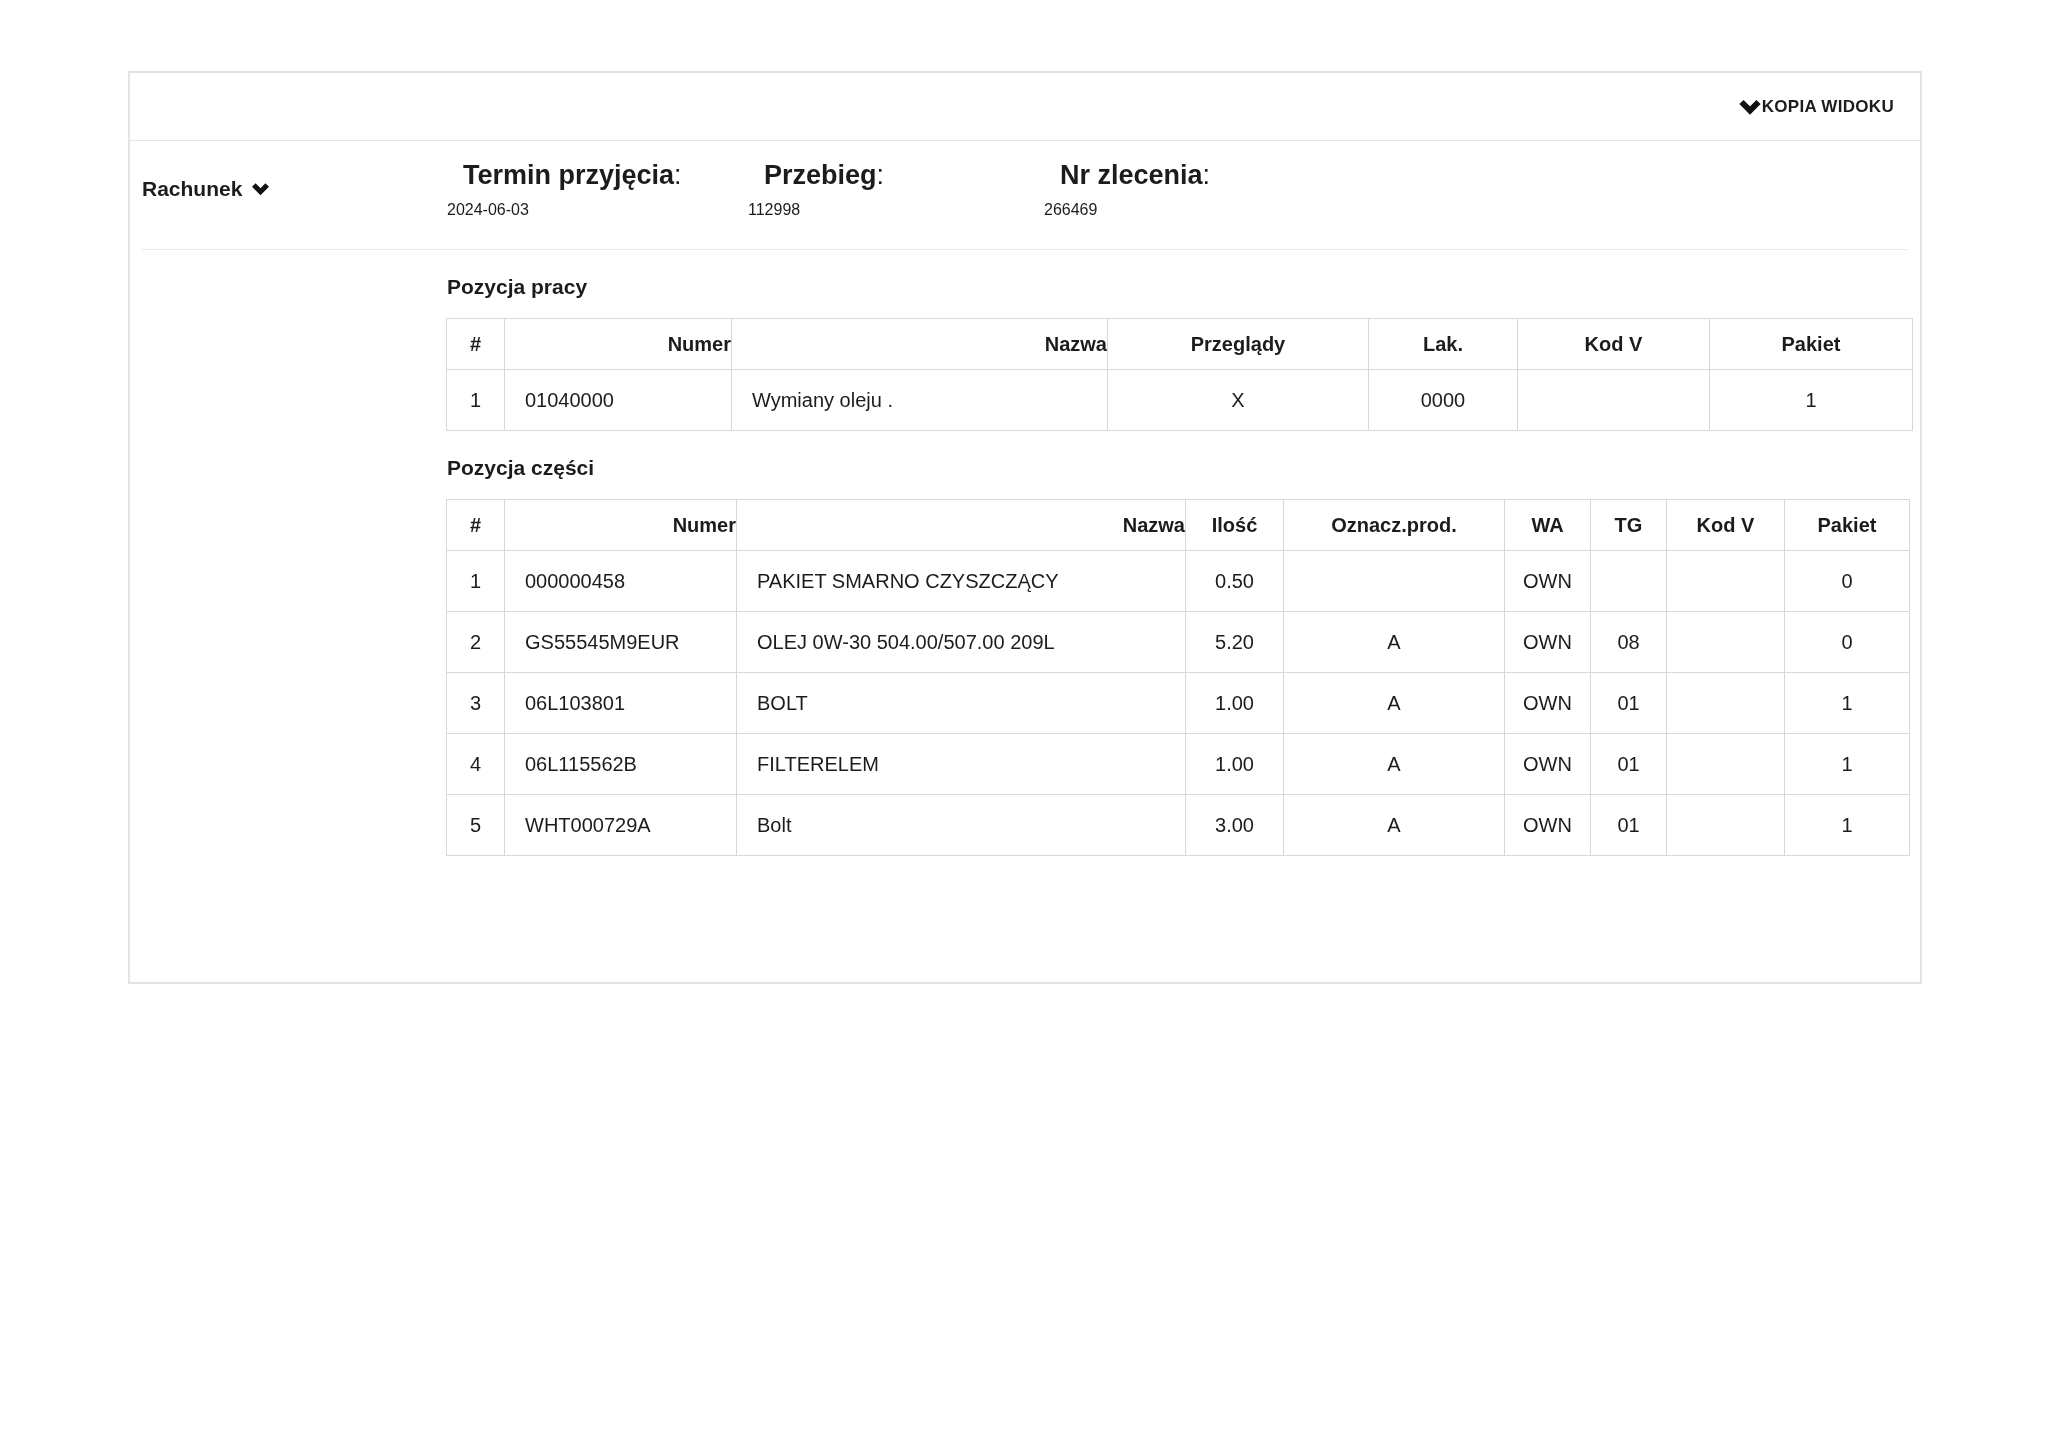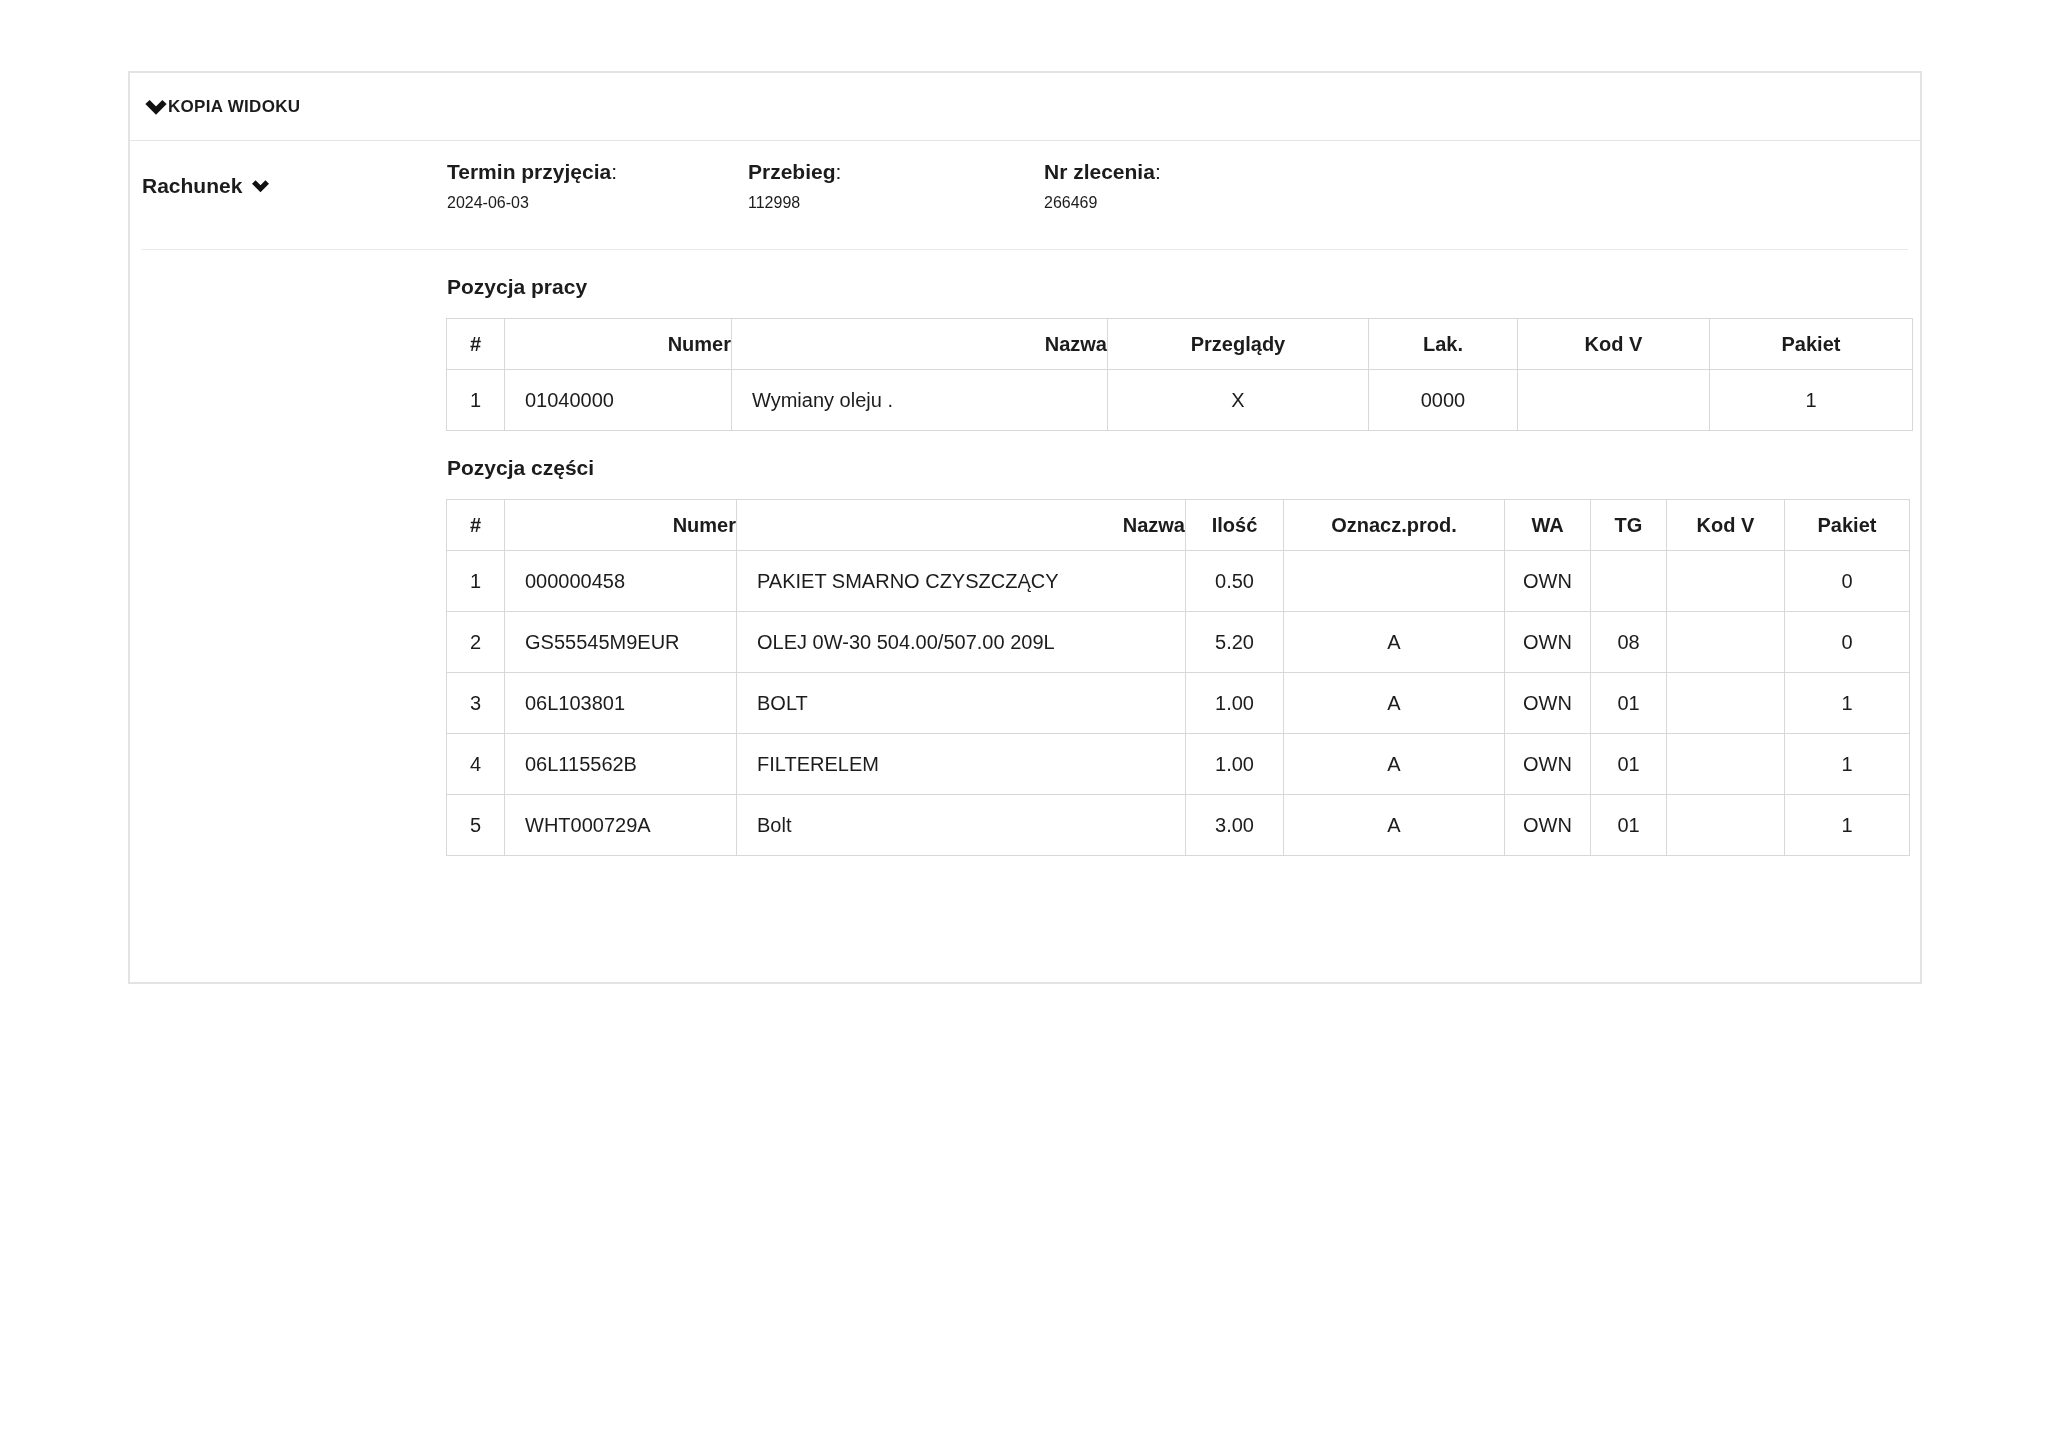--- a/index.html
+++ b/index.html
@@ -2,28 +2,28 @@
 <html><head>
 <meta charset="utf-8">
 <style>
   html,body{margin:0;padding:0;background:#ffffff;}
   .stage{position:relative;width:2048px;height:1447px;background:#ffffff;overflow:hidden;
          font-family:"Liberation Sans",sans-serif;color:#1c1c1c;}
   .panel{position:absolute;left:128px;top:71px;width:1794px;height:913px;box-sizing:border-box;
          background:#fff;border:2px solid #e3e3e3;}
   
   .topbar{height:68px;box-sizing:border-box;border-bottom:1px solid #e4e4e4;
-          display:flex;align-items:center;justify-content:flex-start;padding:0 26px 0 14px;}
+          display:flex;align-items:center;justify-content:flex-end;padding:0 26px 0 14px;}
   .chev-btn{display:inline-flex;align-items:center;justify-content:center;cursor:pointer;background:none;border:none;padding:0;}
   .kopia{font-size:17px;font-weight:700;letter-spacing:.3px;}
   
   .doc-header{display:grid;grid-template-columns:305px 301px 296px 308px 300px 1fr;
               padding:18px 0 0 12px;height:108px;box-sizing:border-box;align-content:start;}
   .title-cell{display:flex;align-items:center;gap:9px;font-size:21px;font-weight:700;}
-  .field-label{font-size:21px;font-weight:700;line-height:1.2;}
+  .field-label{font-size:27px;font-weight:700;line-height:1.2;margin-left:16px;}
   .lbl-suffix{font-weight:400;}
   .field-value{font-size:16px;font-weight:400;margin-top:9px;line-height:1.2;}
   .header-divider{border:none;border-top:1px solid #e9e9e9;margin:0 12px;}
   
   .section{margin-left:316px;}
   .section-title{font-size:21px;font-weight:700;margin:25px 0 0 1px;}
   table.doc{border-collapse:collapse;table-layout:fixed;background:#fff;margin-top:19px;}
   table.doc th,table.doc td{border:1px solid #d8d8d8;font-size:20px;overflow:hidden;
         white-space:nowrap;padding:0;box-sizing:border-box;}
   table.doc th{height:51px;font-weight:700;text-align:center;}

